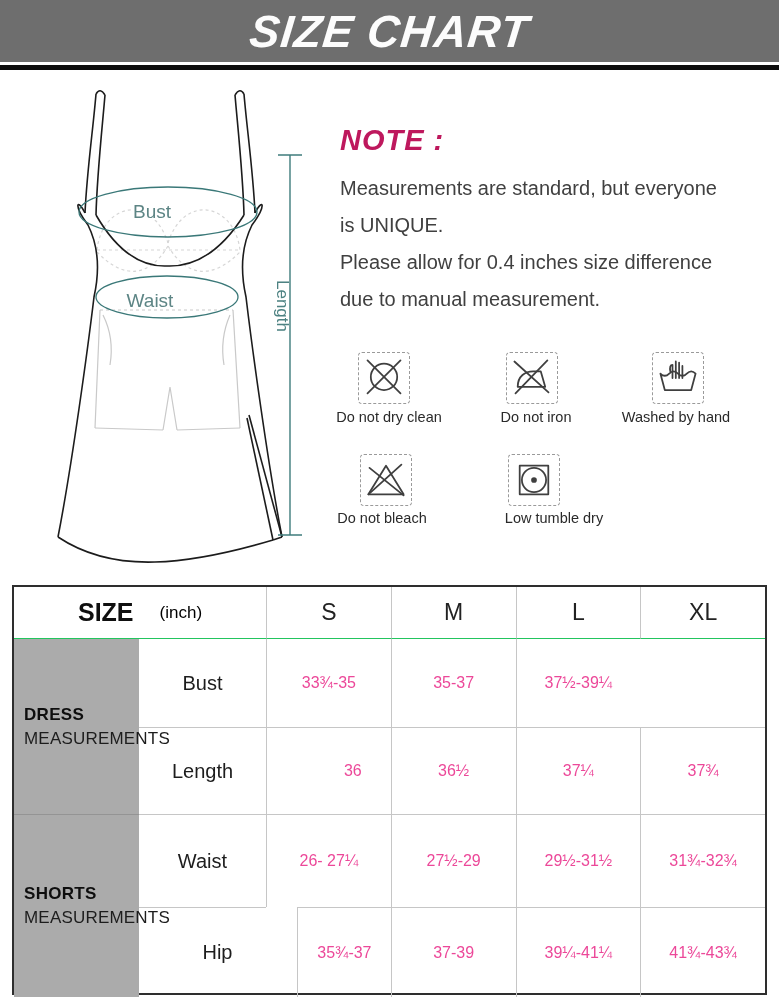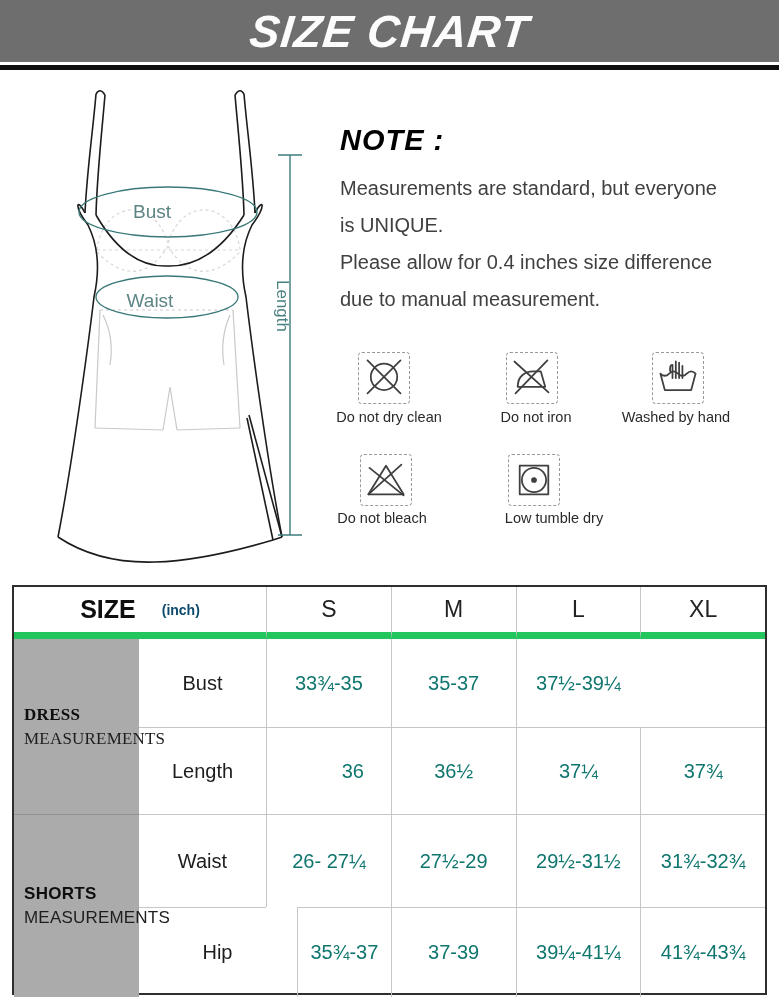--- a/index.html
+++ b/index.html
@@ -11,50 +11,50 @@
   .banner{position:absolute;left:0;top:0;width:779px;height:62px;background:#6e6e6e;}
   .banner h1{
     margin:0;text-align:center;line-height:64px;font-size:45px;font-weight:700;
     font-style:italic;color:#fcfcfc;letter-spacing:1px;transform:skewX(-6deg);
   }
   .top-bar{position:absolute;left:0;top:65px;width:779px;height:5px;background:#0d0d0d;}
   
   .dress-figure{position:absolute;left:30px;top:85px;width:300px;height:500px;}
   
   .note-heading{position:absolute;left:340px;top:124px;font-size:29px;font-weight:700;
-    font-style:italic;color:#000000;letter-spacing:1px;}
+    font-style:italic;color:#be185d;letter-spacing:1px;}
   .note-para{position:absolute;left:340px;width:430px;font-size:20px;line-height:37px;color:#404040;}
   .note-para.p1{top:170px;}
   .note-para.p2{top:244px;}
   
   .care-box{position:absolute;width:44px;height:44px;border:1.5px dashed #9a9a9a;
     border-radius:4px;padding:3px;background:#fff;}
   .care-box svg{width:44px;height:44px;}
   .care-label{position:absolute;width:160px;text-align:center;font-size:14.5px;color:#2a2a2a;}
   
   .size-table{
     position:absolute;left:12px;top:585px;width:755px;height:410px;box-sizing:border-box;
     display:grid;grid-template-columns:125px 127px 1fr 1fr 1fr 1fr;
     grid-template-rows:52px 88px 87px 93px 90px;
     border:2px solid #2e2e2e;background:#fff;
   }
   .cell{display:flex;align-items:center;justify-content:center;box-sizing:border-box;}
   .th-size{grid-column:1/3;grid-row:1;}
   .th-size .sz{font-size:25px;font-weight:700;color:#0f0f0f;}
-  .th-size .unit{font-size:14px;color:#0c4a6e;margin-left:1px;font-weight:bold;}
+  .th-size .unit{font-size:17px;color:#000000;margin-left:1px;}
   .th{font-size:23px;color:#222;border-left:1px solid #c6c6c6;}
-  .hdr-sep{border-bottom:7px solid #22c55e;gap:25px;}
+  .hdr-sep{border-bottom:1px solid #22c55e;gap:25px;}
   .group-cell{background:#ababab;flex-direction:column;align-items:flex-start;
     justify-content:center;padding-left:10px;}
   .group-cell .g1{font-size:17px;font-weight:700;color:#0e0e0e;letter-spacing:.3px;}
   .group-cell .g2{font-size:17px;color:#1d1d1d;margin-top:4px;letter-spacing:.2px;}
-  .g-dress{grid-column:1;grid-row:2/4;font-family:Liberation Serif, serif;}
+  .g-dress{grid-column:1;grid-row:2/4;}
   .g-shorts{grid-column:1;grid-row:4/6;border-top:1px solid #949494;}
   .label-cell{font-size:20px;color:#1d1d1d;}
-  .val-cell{font-size:20px;color:#0f766e;border-left:1px solid #c6c6c6;}
+  .val-cell{font-size:16px;color:#ec4899;border-left:1px solid #c6c6c6;}
   .row-sep{border-top:1px solid #c6c6c6;}
   .icon-stroke{stroke:#3f3f3f;stroke-width:1.6;fill:none;stroke-linecap:round;stroke-linejoin:round;}
 </style>
 </head>
 <body>
 
 <div class="canvas">
 
   <div class="banner">
     <h1>SIZE CHART</h1>

